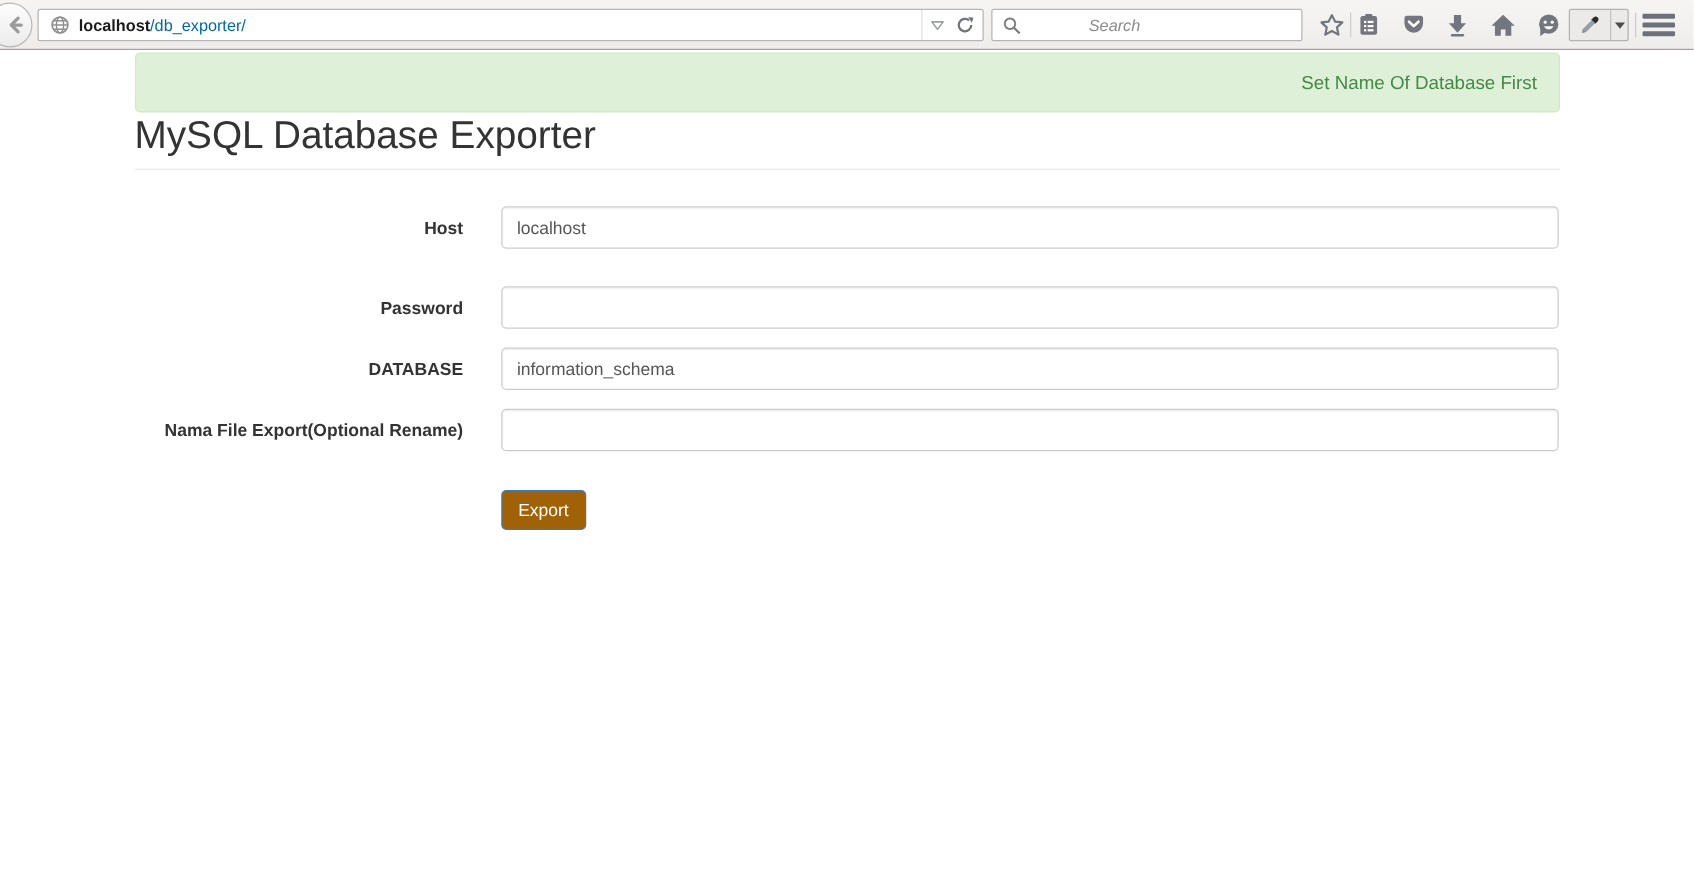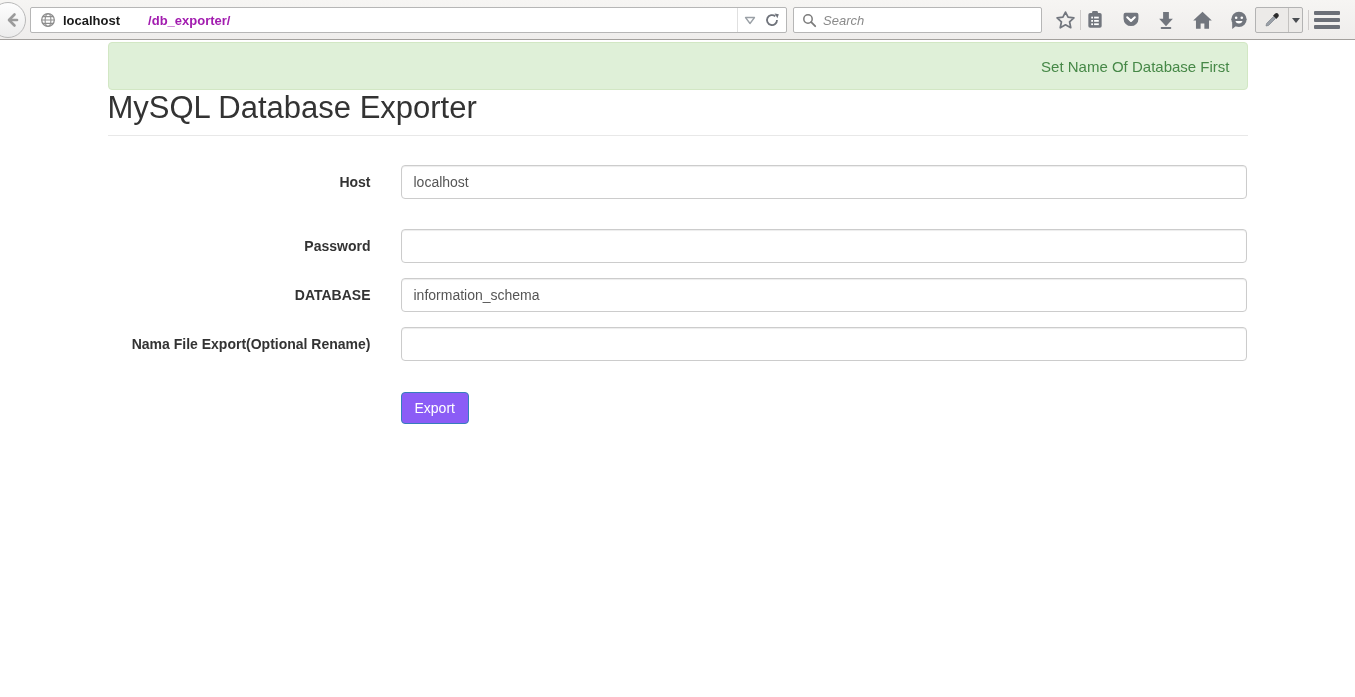--- a/index.html
+++ b/index.html
@@ -14,26 +14,26 @@
               border-radius:50%; background:linear-gradient(#fdfdfd,#ececec);
               border:1px solid #b9b9b9; display:flex; align-items:center;
               justify-content:center; z-index:2; }
   .back-btn svg { margin-left:8px; }
   .urlbar { position:absolute; left:30px; top:7px; width:757px; height:26px;
             background:#fff; border:1px solid #b6b6b6; border-radius:2px;
             display:flex; align-items:center; }
   .urlbar .globe { margin:0 7px 0 9px; display:flex; }
   .url-text { font-size:13px; color:#1a1a1a; flex:1; white-space:nowrap; }
   .url-text .host { font-weight:bold; color:#1a1a1a; }
-  .url-text .path { font-weight:bold; color:#a21caf;padding-left:28px; }
+  .url-text .path { font-weight:normal; color:#0369a1; }
   .url-actions { display:flex; align-items:center; height:100%;
                  border-left:1px solid #e0e0e0; padding:0 6px; gap:8px; }
   .searchbar { position:absolute; left:793px; top:7px; width:249px; height:26px;
                background:#fff; border:1px solid #b6b6b6; border-radius:2px;
-               display:flex; align-items:center; }
+               display:flex; align-items:center;gap:48px; }
   .searchbar svg { margin:0 6px 0 8px; }
   .searchbar input { border:none; outline:none; flex:1; height:20px;
                      font-size:13px; font-style:italic; color:#555;
                      font-family:"Liberation Sans", sans-serif; background:transparent; }
   .searchbar input::placeholder { color:#8a8a8a; font-style:italic; }
   .tb-btn { position:absolute; top:8px; width:24px; height:24px; display:flex;
             align-items:center; justify-content:center; }
   .tb-sep { position:absolute; top:10px; width:1px; height:20px; background:#cfcccb; }
   .dropper-group { position:absolute; left:1255px; top:7px; width:48px; height:26px;
                    border:1px solid #b3b3b3; border-radius:2px; background:#eceae8;
@@ -58,21 +58,21 @@
   form { margin-top:29px; }
   .form-row { display:flex; margin-bottom:15px; }
   .form-row label { width:263px; text-align:right; font-size:14px; font-weight:bold;
                     color:#333; line-height:34px; }
   .form-row input { margin-left:30px; width:846px; height:34px;
                     border:1px solid #ccc; border-radius:4px; padding:6px 12px;
                     font-size:14px; color:#555; outline:none;
                     font-family:"Liberation Sans", sans-serif;
                     box-shadow:inset 0 1px 1px rgba(0,0,0,.075); }
   .btn-primary { margin:16px 0 0 293px; padding:7px 13px; font-size:14px;
-                 color:#fff; background:#8b5cf6; border:1px solid #357ebd;
+                 color:#fff; background:#a16207; border:1px solid #357ebd;
                  border-radius:4px; cursor:pointer;
                  font-family:"Liberation Sans", sans-serif; }
 </style>
 </head>
 <body>
 
 <div class="toolbar">
 
   <div class="back-btn">
     <span style="display:flex">

